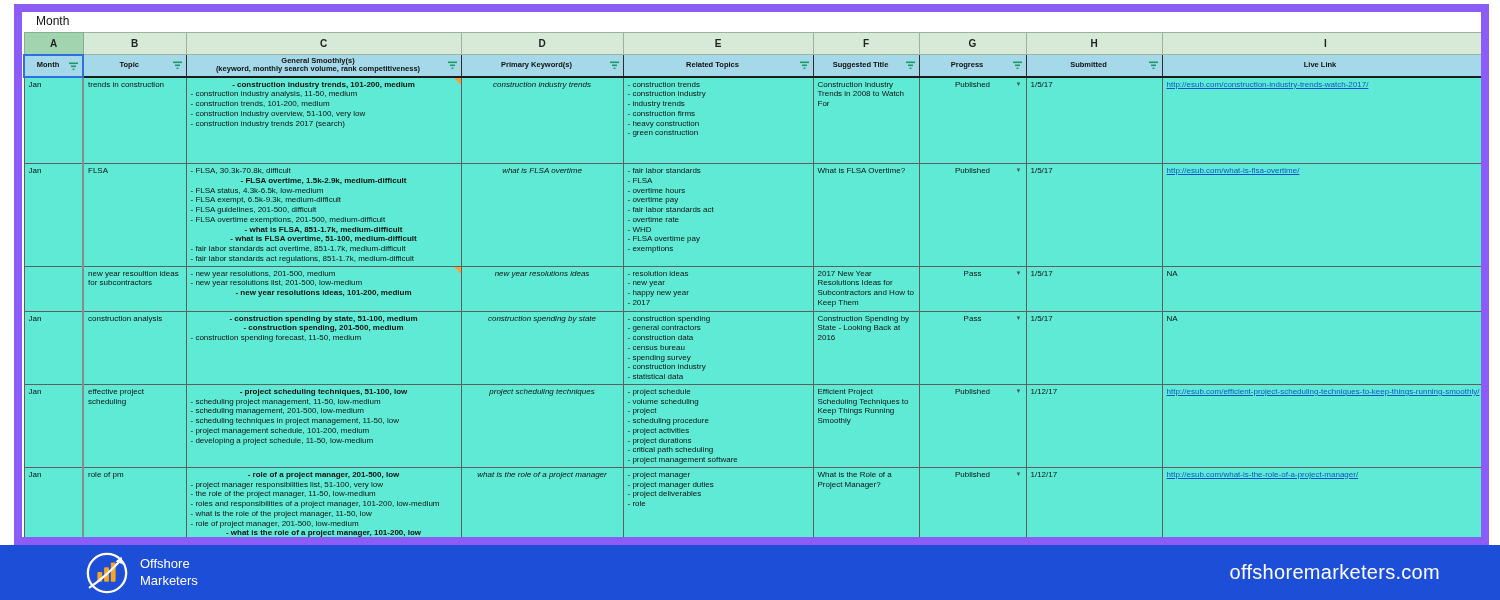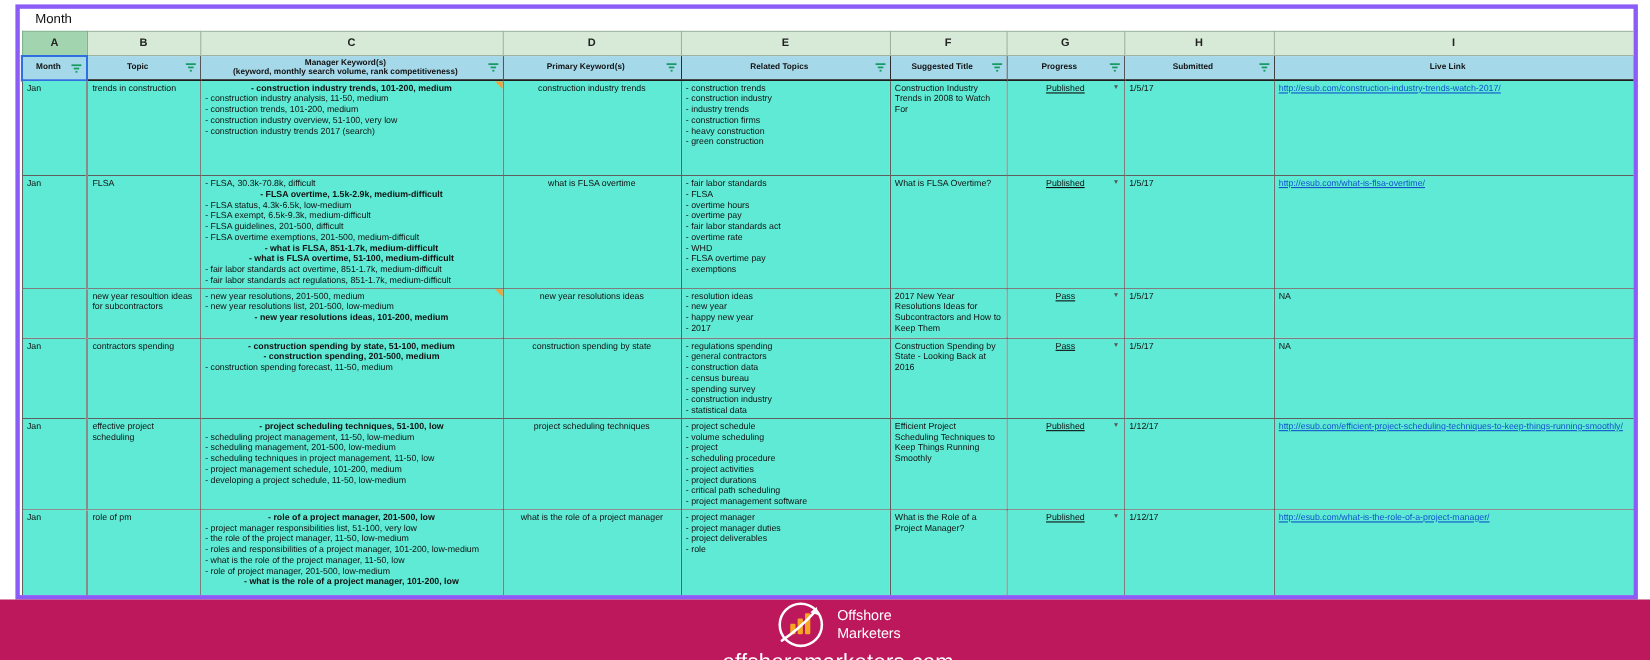--- a/index.html
+++ b/index.html
@@ -2,21 +2,21 @@
 <html><head>
 <meta charset="utf-8">
 <style>
   * { margin:0; padding:0; box-sizing:border-box; }
   html,body { width:1500px; height:600px; overflow:hidden; background:#fff;
     font-family:"Liberation Sans", sans-serif; }
   .stage { position:relative; width:1500px; height:600px; background:#fff; }
 
   
   .sheet-frame { position:absolute; left:14px; top:4px; width:1475px; height:541px;
-    border:4px solid #8b5cf6; background:#fff; overflow:hidden; }
+    border:8px solid #8b5cf6; background:#fff; overflow:hidden; }
 
   .name-strip { height:20px; padding:2px 0 0 14px; font-size:12px; color:#111; }
 
   table { border-collapse:collapse; table-layout:fixed; width:1465px; margin-left:1px; }
   col.wA{width:59px} col.wB{width:103px} col.wC{width:275px} col.wD{width:162px}
   col.wE{width:190px} col.wF{width:106px} col.wG{width:107px} col.wH{width:136px} col.wI{width:327px}
 
   
   tr.letters td { height:22px; background:#d7ead8; border:1px solid #9cb39d;
     text-align:center; font-size:10px; font-weight:bold; color:#222; }
@@ -31,31 +31,31 @@
   .fIcon { position:absolute; right:3px; top:50%; transform:translateY(-50%); }
 
   
   tbody td { border:1px solid #5f5f5f; vertical-align:top; background:#5eead4;
     font-size:8px; line-height:1.22; color:#111; padding:2px 4px; position:relative; }
   tbody td.cA { border-right:2px solid #8a8a8a; }
   tbody tr:nth-child(1){height:87px} tbody tr:nth-child(2){height:97px}
   tbody tr:nth-child(3){height:45px} tbody tr:nth-child(4){height:70px}
   tbody tr:nth-child(5){height:80px} tbody tr:nth-child(6){height:90px}
   td.cC div.b { font-weight:bold;text-align:center; }
-  td.cD { text-align:center; }
-  td.cG { text-align:center;text-decoration:underline; }
+  td.cD { text-align:center;font-style:italic; }
+  td.cG { text-align:center; }
   td.cI { white-space:nowrap; overflow:hidden; }
   td.cI a { color:#1155cc; text-decoration:underline; }
   .note { position:absolute; top:0; right:0; width:0; height:0;
     border-left:7px solid transparent; border-top:7px solid #f0a23c; }
   .arrow { position:absolute; right:4px; top:3px; font-size:6px; color:#555; cursor:pointer; }
 
   
-  .footer { position:absolute; left:0; bottom:0; width:1500px; height:55px; background:#be185d;
-    display:flex; align-items:center; justify-content:space-between; padding:0 60px 0 84px;flex-direction:column; }
+  .footer { position:absolute; left:0; bottom:0; width:1500px; height:55px; background:#1d4ed8;
+    display:flex; align-items:center; justify-content:space-between; padding:0 60px 0 84px; }
   .brand { display:flex; align-items:center; gap:10px; }
   .brand-text { color:#fff; font-size:13px; line-height:1.25; }
   .site { color:#fff; font-size:20px; letter-spacing:.3px; }
 </style>
 </head>
 <body>
 
 <div class="stage">
 
   <div class="sheet-frame">
@@ -96,21 +96,21 @@
           </th>
           <th>
             <span>Topic</span>
             <svg class="fIcon" width="11" height="9">
                 <rect x="1" y="1" width="9" height="1.6" fill="#179b62"></rect>
                 <rect x="3" y="4" width="5" height="1.6" fill="#179b62"></rect>
                 <rect x="4.6" y="7" width="1.8" height="1.6" fill="#179b62"></rect>
               </svg>
           </th>
           <th>
-            <div>Manager Keyword(s)</div>
+            <div>General Smoothly(s)</div>
             <div>(keyword, monthly search volume, rank competitiveness)</div>
             <svg class="fIcon" width="11" height="9">
                 <rect x="1" y="1" width="9" height="1.6" fill="#179b62"></rect>
                 <rect x="3" y="4" width="5" height="1.6" fill="#179b62"></rect>
                 <rect x="4.6" y="7" width="1.8" height="1.6" fill="#179b62"></rect>
               </svg>
           </th>
           <th>
             <span>Primary Keyword(s)</span>
             <svg class="fIcon" width="11" height="9">
@@ -230,29 +230,29 @@
               <div>- happy new year</div>
               <div>- 2017</div>
             </td>
             <td class="cF">2017 New Year Resolutions Ideas for Subcontractors and How to Keep Them</td>
             <td class="cG"><span>Pass</span><span class="arrow">▼</span></td>
             <td class="cH">1/5/17</td>
             <td class="cI">NA</td>
           </tr>
           <tr>
             <td class="cA">Jan</td>
-            <td class="cB">contractors spending</td>
+            <td class="cB">construction analysis</td>
             <td class="cC">
               <div class="b">- construction spending by state, 51-100, medium</div>
               <div class="b">- construction spending, 201-500, medium</div>
               <div>- construction spending forecast, 11-50, medium</div>
             </td>
             <td class="cD">construction spending by state</td>
             <td class="cE">
-              <div>- regulations spending</div>
+              <div>- construction spending</div>
               <div>- general contractors</div>
               <div>- construction data</div>
               <div>- census bureau</div>
               <div>- spending survey</div>
               <div>- construction industry</div>
               <div>- statistical data</div>
             </td>
             <td class="cF">Construction Spending by State - Looking Back at 2016</td>
             <td class="cG"><span>Pass</span><span class="arrow">▼</span></td>
             <td class="cH">1/5/17</td>

